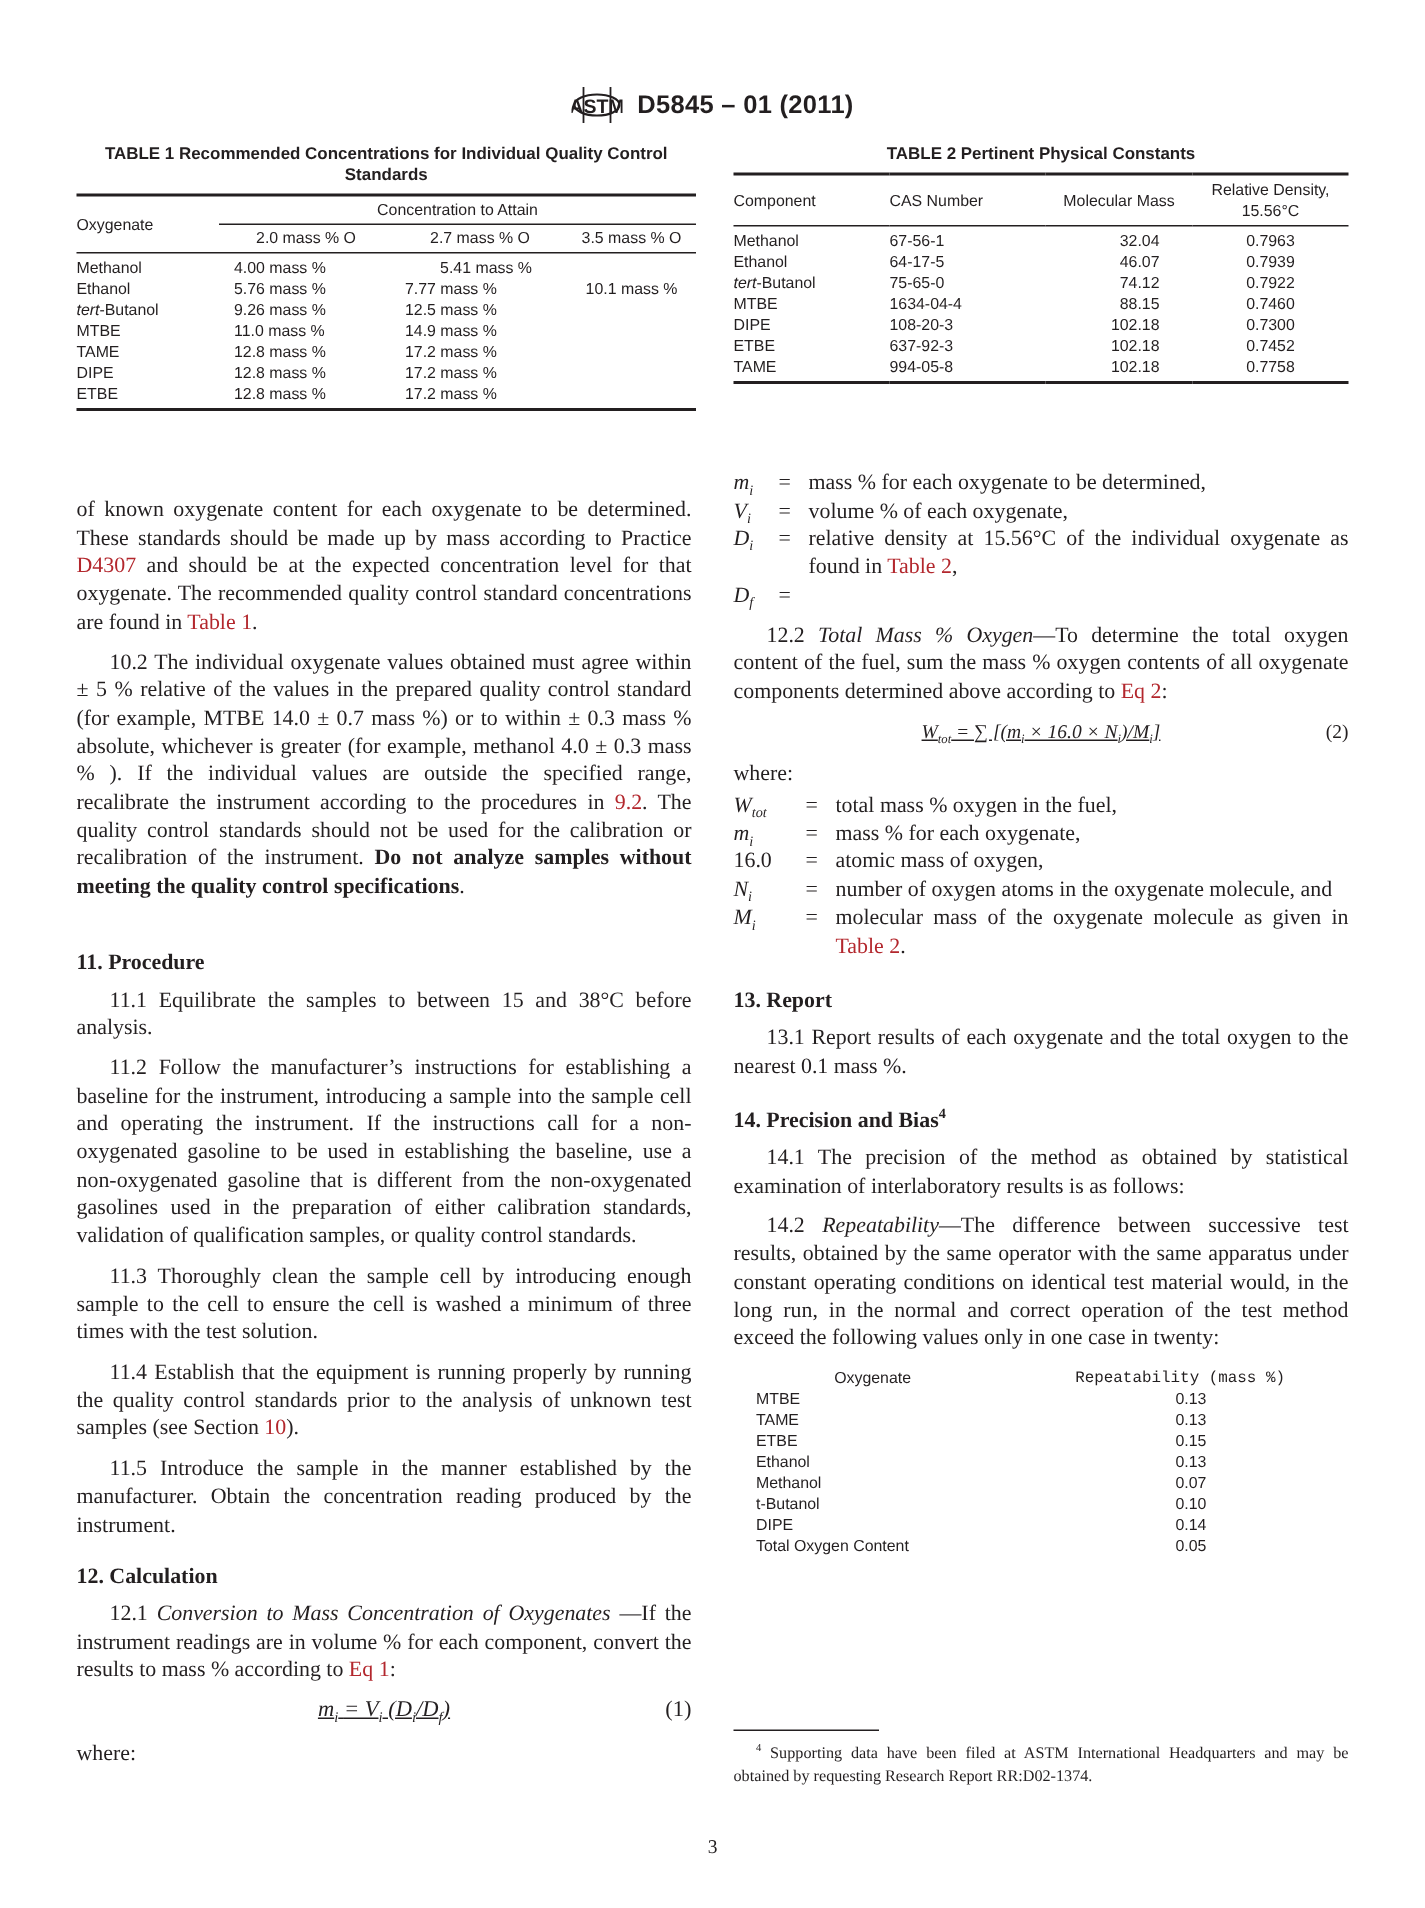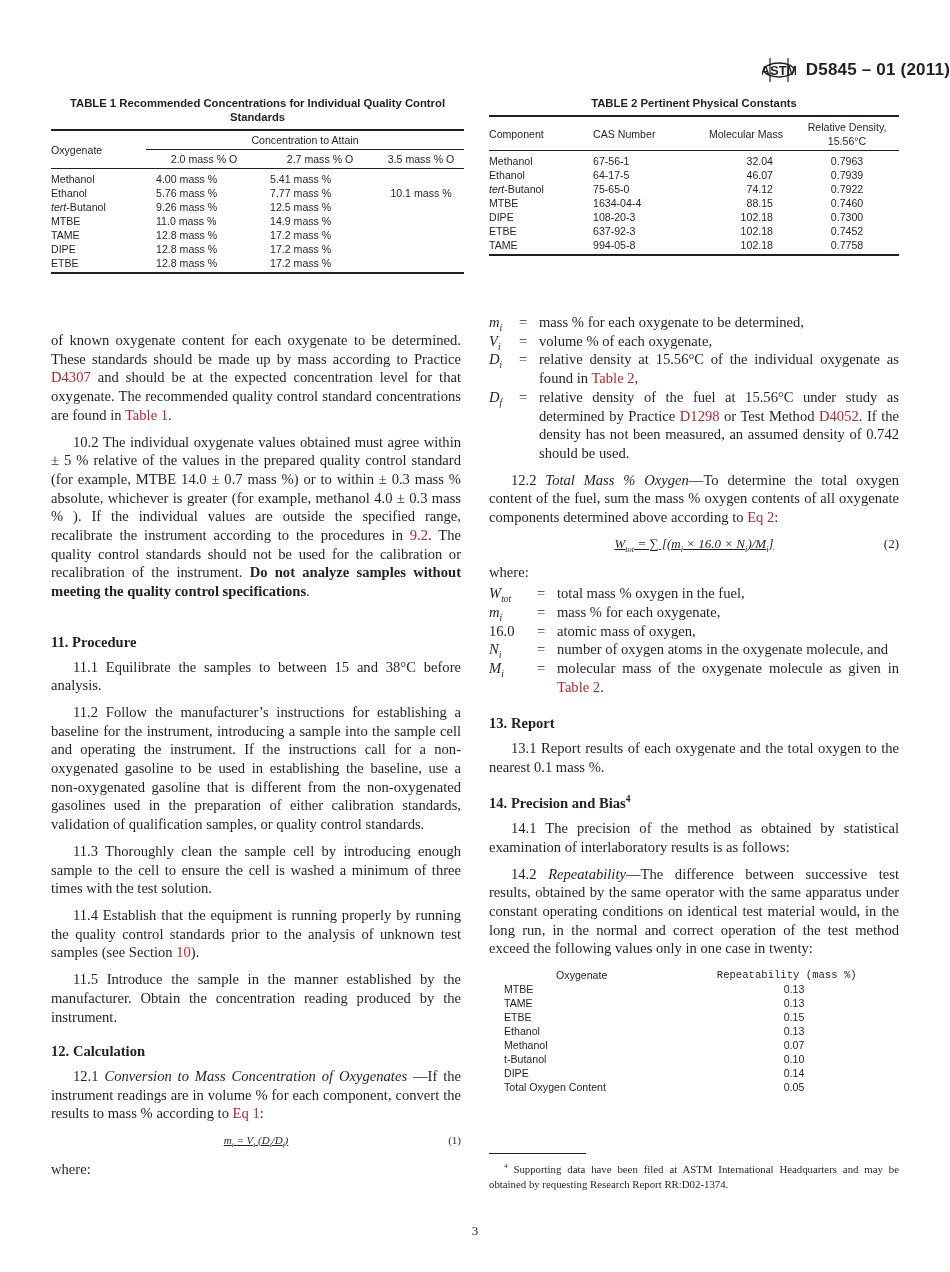--- a/index.html
+++ b/index.html
@@ -1,20 +1,20 @@
 <!DOCTYPE html>
 <html><head>
 <meta charset="utf-8">
 <style>
   html, body { margin:0; padding:0; background:#fff; }
   body { width:950px; height:1272px; position:relative; overflow:hidden; color:#231f20; }
   a, .link { color:#b3272d; text-decoration:none; }
 
   
-  .header { position:absolute; top:56px; left:0; width:950px; text-align:right; }
+  .header { position:absolute; top:56px; left:0; width:950px; text-align:center; }
   .header .logo { display:inline-block; vertical-align:middle; width:34px; height:28px; margin-right:6px; }
   .header .docid { display:inline-block; vertical-align:middle; font-family:"Liberation Sans", sans-serif; font-weight:bold; font-size:17px; letter-spacing:0.2px; }
 
   
   .tbl-wrap { position:absolute; font-family:"Liberation Sans", sans-serif; font-size:10.6px; }
   .tbl-title { text-align:center; font-weight:bold; font-size:11.3px; line-height:14px; margin-bottom:5px; }
   table { border-collapse:collapse; width:100%; }
   td, th { padding:0; font-weight:normal; }
   .rule-top { border-top:2px solid #231f20; }
   .rule-bot { border-bottom:2px solid #231f20; }
@@ -89,21 +89,21 @@
       <th class="c1" style="text-align:center;">2.0 mass % O</th>
       <th class="c2" style="text-align:center;">2.7 mass % O</th>
       <th class="c3" style="text-align:center;">3.5 mass % O</th>
     </tr>
     <tr style="height:3px;">
           <td colspan="4" style="height:3px;"></td>
         </tr>
     <tr>
       <td class="c0"><i></i><span>Methanol</span></td>
       <td class="c1" style="padding-left:10px;">4.00 mass %</td>
-      <td class="c2" style="padding-left:8px;">5.41 mass %</td>
+      <td class="c2" style="padding-left:8px;text-align:center;">5.41 mass %</td>
       <td class="c3"></td>
     </tr>
     <tr>
       <td class="c0"><i></i><span>Ethanol</span></td>
       <td class="c1" style="padding-left:10px;">5.76 mass %</td>
       <td class="c2" style="padding-left:8px;">7.77 mass %</td>
       <td class="c3" style="text-align:center;">10.1 mass %</td>
     </tr>
     <tr>
       <td class="c0"><i>tert</i><span>-Butanol</span></td>
@@ -209,21 +209,21 @@
   <div class="sect" style="margin-top:32px;font-family:Liberation Serif, serif;">11.  Procedure</div>
   <p class="para">11.1  Equilibrate the samples to between 15 and 38°C before analysis.</p>
   <p class="para">11.2  Follow the manufacturer’s instructions for establishing a baseline for the instrument, introducing a sample into the sample cell and operating the instrument. If the instructions call for a non-oxygenated gasoline to be used in establishing the baseline, use a non-oxygenated gasoline that is different from the non-oxygenated gasolines used in the preparation of either calibration standards, validation of qualification samples, or quality control standards.</p>
   <p class="para">11.3 Thoroughly clean the sample cell by introducing enough sample to the cell to ensure the cell is washed a minimum of three times with the test solution.</p>
   <p class="para"><span>11.4 Establish that the equipment is running properly by running the quality control standards prior to the analysis of unknown test samples (see Section </span><a class="link">10</a><span>).</span></p>
   <p class="para">11.5 Introduce the sample in the manner established by the manufacturer. Obtain the concentration reading produced by the instrument.</p>
 
   <div class="sect" style="margin-top:16px;">12.  Calculation</div>
   <p class="para"><span>12.1 </span><i>Conversion to Mass Concentration of Oxygenates</i><span> —If the instrument readings are in volume % for each component, convert the results to mass % according to </span><a class="link">Eq 1</a><span>:</span></p>
 
-  <div class="eq" style="font-size:11px;">
+  <div class="eq" style="font-size:15px;">
     <span>m</span><sub>i</sub>
     <span style="font-style:normal;"> </span><span>= V</span><sub>i</sub><span> (D</span><sub>i</sub><span>/D</span><sub>f</sub><span>)</span>
     <span class="num">(1)</span>
   </div>
   <div>where:</div>
 </div>
 
 <div class="col" id="right">
   <div class="deflist">
     <div class="defrow">
@@ -237,21 +237,20 @@
       <span class="txt">volume % of each oxygenate,</span>
     </div>
     <div class="defrow">
       <span class="sym"><span>D</span><sub>i</sub></span>
       <span class="eqs">=</span>
       <span class="txt"><span>relative density at 15.56°C of the individual oxygenate as found in </span><a class="link">Table 2</a><span>,</span></span>
     </div>
     <div class="defrow">
       <span class="sym"><span>D</span><sub>f</sub></span>
       <span class="eqs">=</span>
-      <span class="txt"><span>relative density of the fuel at 15.56°C under study as determined by Practice </span><a class="link">D1298</a><span> or Test Method </span><a class="link">D4052</a><span>. If the density has not been measured, an assumed density of 0.742 should be used.</span></span>
     </div>
   </div>
 
   <p class="para" style="margin-top:8px;"><span>12.2 </span><i>Total Mass % Oxygen</i><span>—To determine the total oxygen content of the fuel, sum the mass % oxygen contents of all oxygenate components determined above according to </span><a class="link">Eq 2</a><span>:</span></p>
 
   <div class="eq" style="font-size:13px;">
     <span>W</span><sub>tot</sub><span> = ∑ [(m</span><sub>i</sub><span> × 16.0 × N</span><sub>i</sub><span>)/M</span><sub>i</sub><span>]</span>
     <span class="num">(2)</span>
   </div>
 

